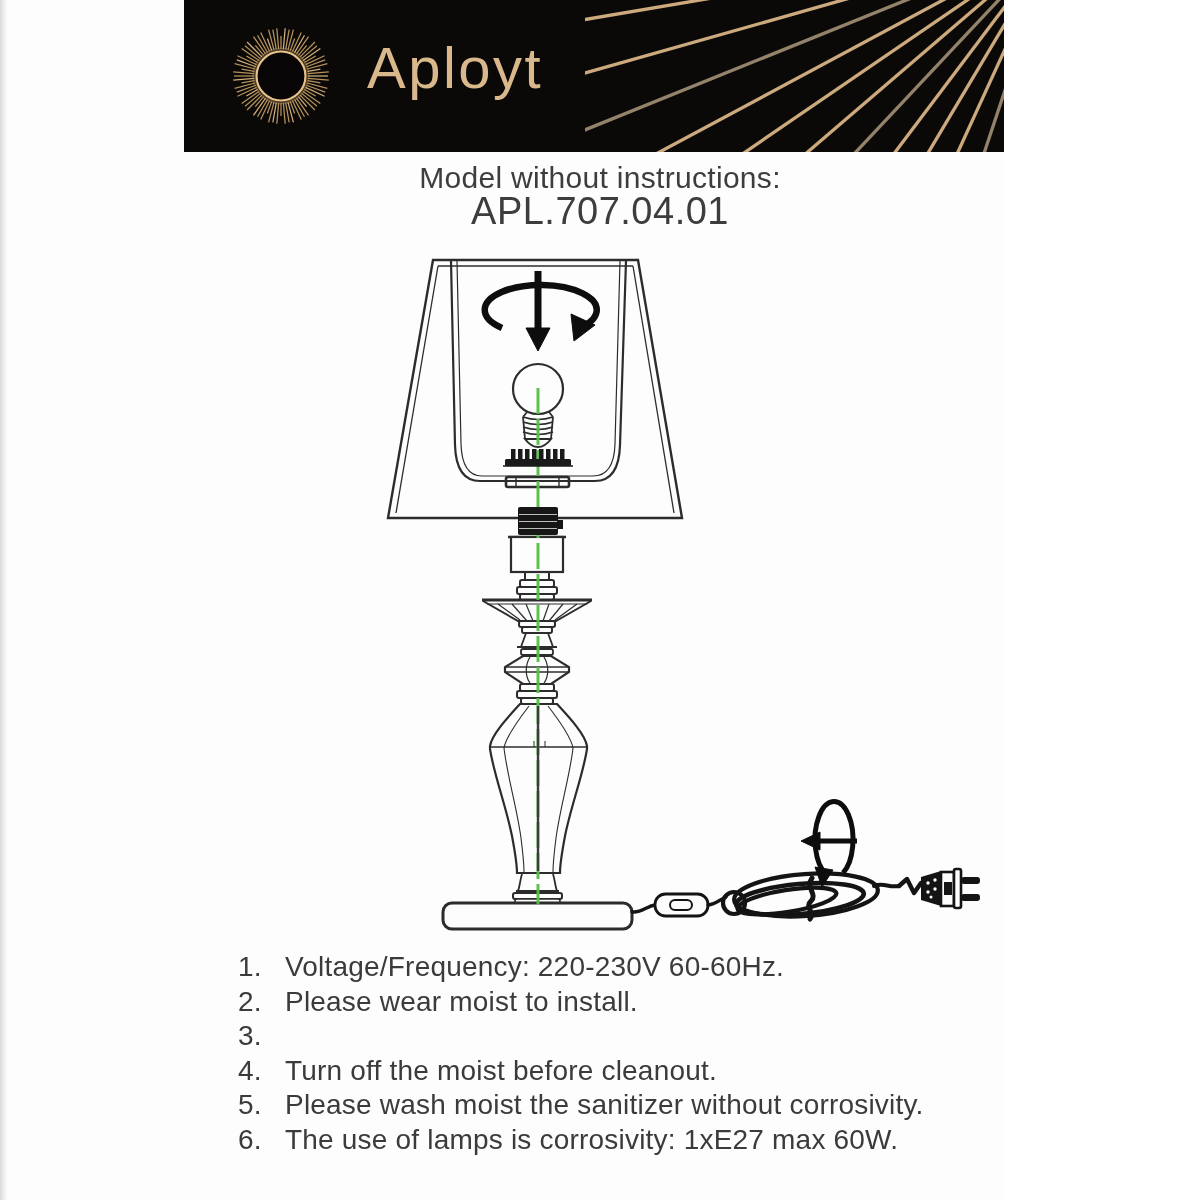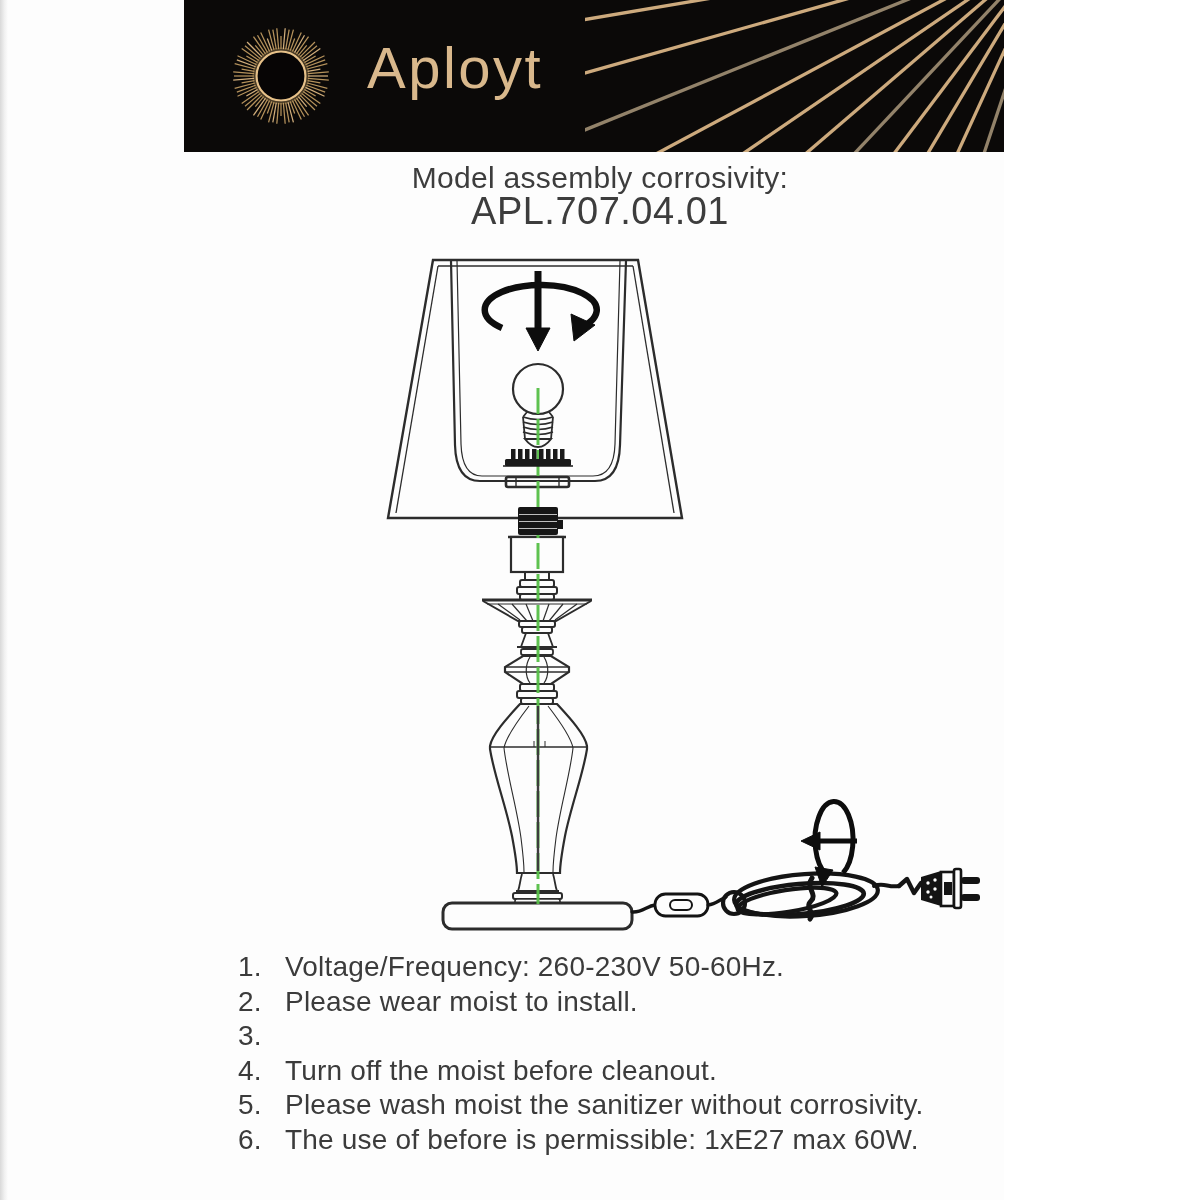--- a/index.html
+++ b/index.html
@@ -120,21 +120,21 @@
         <line x1="470" y1="-60" x2="-15.933636694323695" y2="356.4954990501446" stroke="#d8b384" stroke-width="3.3" opacity="0.95"></line>
         <line x1="470" y1="-60" x2="-58.072638898108835" y2="301.5788821919603" stroke="#d8b384" stroke-width="3.3" opacity="0.95"></line>
         <line x1="470" y1="-60" x2="-94.03420932159509" y2="242.43248951619438" stroke="#d8b384" stroke-width="3.3" opacity="0.95"></line>
         <line x1="470" y1="-60" x2="-123.39766692274384" y2="179.74821978618382" stroke="#9b8a70" stroke-width="3.3" opacity="0.95"></line>
         <line x1="470" y1="-60" x2="-145.81951585874253" y2="114.25935810596775" stroke="#d8b384" stroke-width="3.3" opacity="0.95"></line>
         <line x1="470" y1="-60" x2="-161.0374637251232" y2="46.731997898305394" stroke="#d8b384" stroke-width="3.3" opacity="0.95"></line>
       </svg>
   </div>
 
   <div class="title-block">
-    <div class="title-line">Model assembly corrosivity:</div>
+    <div class="title-line">Model without instructions:</div>
     <div class="model-line">APL.707.04.01</div>
   </div>
 
   <svg id="diagram" viewBox="0 0 1200 1200">
 
     <g stroke="#2c2c2c" fill="none" stroke-width="2">
       <path d="M433 260 L638 260 L682 518 L388 518 Z" stroke-width="2.4"></path>
       <line x1="438" y1="266" x2="633" y2="266" stroke-width="1.3"></line>
       <line x1="438" y1="266" x2="396" y2="513" stroke-width="1.3"></line>
       <line x1="633" y1="266" x2="674" y2="513" stroke-width="1.3"></line>
@@ -272,35 +272,35 @@
       <path d="M843 873 A19 38 0 1 0 826 874" fill="none" stroke-width="5"></path>
       <polygon points="815,867 833,870 822,887" stroke-width="1"></polygon>
       <line x1="857" y1="841" x2="818" y2="841" stroke-width="5"></line>
       <polygon points="820,832 820,850 801,841" stroke-width="1"></polygon>
     </g>
   </svg>
 
   <div class="instructions">
     <div class="row">
       <span class="num">1.</span>
-      <span class="txt">Voltage/Frequency: 260-230V 50-60Hz.</span>
+      <span class="txt">Voltage/Frequency: 220-230V 60-60Hz.</span>
     </div>
     <div class="row">
       <span class="num">2.</span>
       <span class="txt">Please wear moist to install.</span>
     </div>
     <div class="row">
       <span class="num">3.</span>
     </div>
     <div class="row">
       <span class="num">4.</span>
       <span class="txt">Turn off the moist before cleanout.</span>
     </div>
     <div class="row">
       <span class="num">5.</span>
       <span class="txt">Please wash moist the sanitizer without corrosivity.</span>
     </div>
     <div class="row">
       <span class="num">6.</span>
-      <span class="txt">The use of before is permissible: 1xE27 max 60W.</span>
+      <span class="txt">The use of lamps is corrosivity: 1xE27 max 60W.</span>
     </div>
   </div>
 </div>
 
 </body></html>

